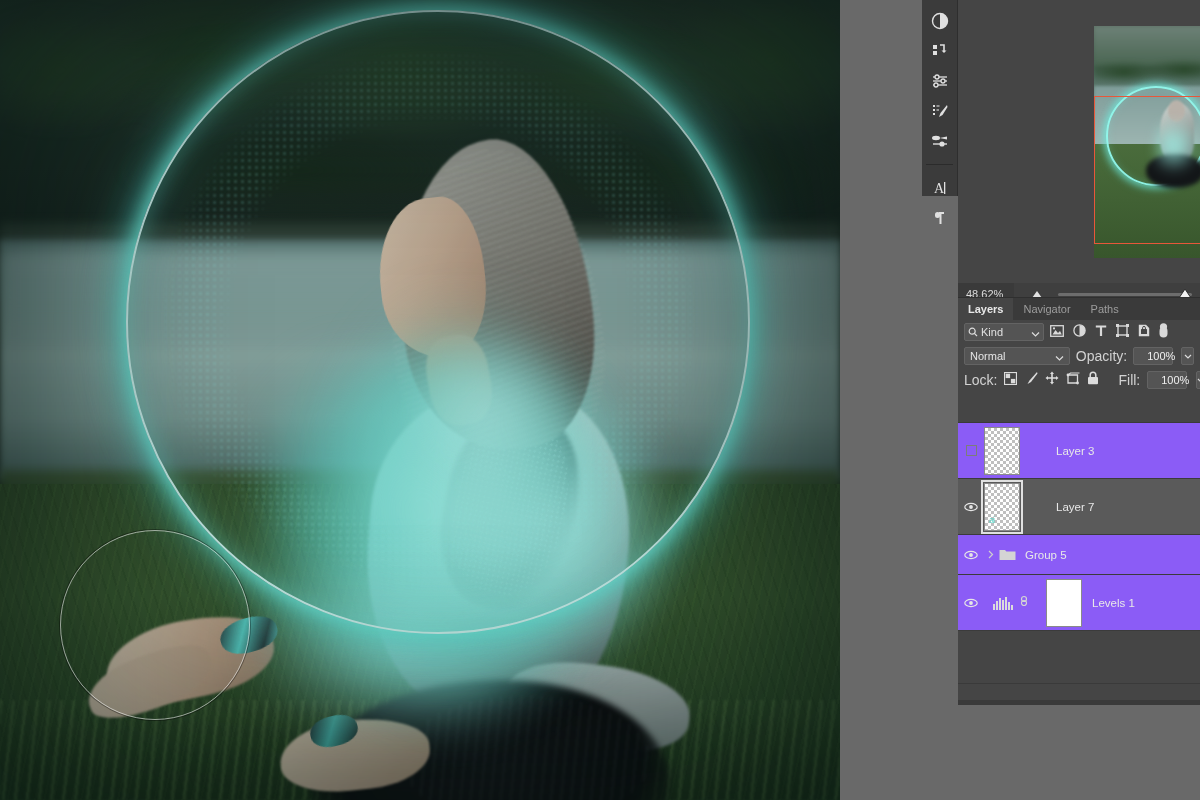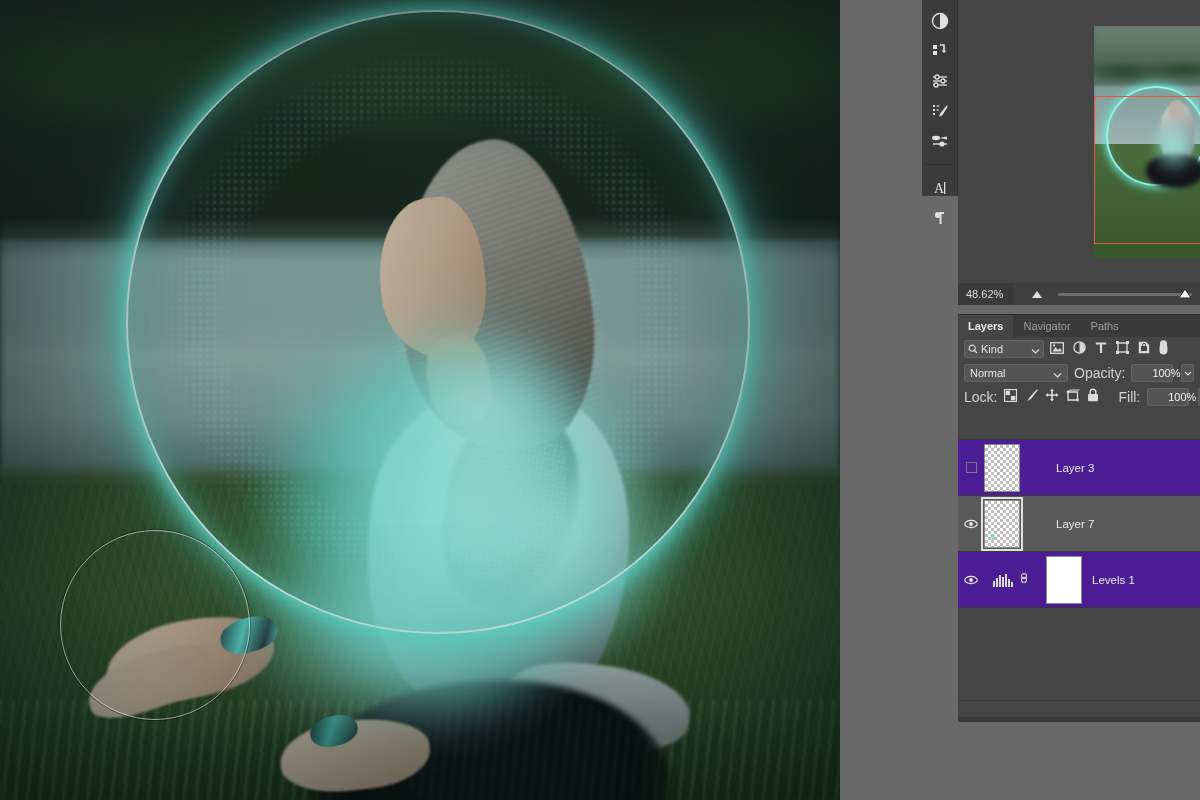--- a/index.html
+++ b/index.html
@@ -167,52 +167,52 @@
   .nav-footer { position:absolute; left:0; bottom:0; width:242px; height:22px; background:#3f3f3f;
                 display:flex; align-items:center; }
   .nav-zoom { width:56px; padding-left:8px; font-size:11px; color:#dcdcdc; background:#3a3a3a;
               height:22px; display:flex; align-items:center; }
   .nav-slider-area { flex:1; height:22px; position:relative; display:flex; align-items:center; }
   .nav-track { position:absolute; left:44px; right:8px; height:3px; background:#6d6d6d; border-radius:2px; }
   .nav-mtn-sm { position:absolute; left:16px; }
   .nav-handle { position:absolute; right:6px; }
 
   
-  #layers-panel { position:absolute; left:958px; top:314px; width:242px; height:408px; background:#454545;
+  #layers-panel { position:absolute; left:958px; top:297px; width:242px; height:408px; background:#454545;
                   border-top:1px solid #2f2f2f; }
   .lay-tabbar { height:22px; background:#3a3a3a; display:flex; align-items:flex-end; }
   .lay-tab { height:22px; padding:0 10px; display:flex; align-items:center; font-size:11px; color:#9d9d9d; }
   .lay-tab.active { background:#454545; color:#e9e9e9; font-weight:bold; }
   .lay-tabrest { flex:1; height:21px; }
 
   .filter-row { height:24px; display:flex; align-items:center; padding:0 6px; gap:2px; }
   .kind-select { width:80px; height:18px; background:#545454; border:1px solid #636363; border-radius:2px;
                  display:flex; align-items:center; gap:3px; padding:0 3px; }
   .kind-label { font-size:11px; color:#e0e0e0; }
   .kind-caret { margin-left:auto; }
   .filter-icons { display:flex; align-items:center; gap:9px; margin-left:4px; }
 
   .blend-row { height:24px; display:flex; align-items:center; padding:0 6px; gap:6px; }
   .blend-select { width:116px; height:18px; background:#545454; border:1px solid #636363; border-radius:2px;
                   display:flex; align-items:center; padding:0 5px; }
   .blend-label { font-size:11px; color:#e4e4e4; }
   .small-lbl { font-size:14px; color:#d2d2d2; }
   .num-box { height:18px; background:#545454; border:1px solid #636363; border-radius:2px;
-             display:flex; align-items:center; padding:0 20px;text-align:right; }
+             display:flex; align-items:center; padding:0 13px;text-align:right; }
   .num-val { font-size:11px; color:#efefef; }
   .caret-box { width:14px; height:18px; background:#545454; border:1px solid #636363; border-radius:2px;
                display:flex; align-items:center; justify-content:center; margin-left:2px; }
 
   .lock-row { height:24px; display:flex; align-items:center; padding:0 6px; gap:7px; }
 
   
   .layer-list { position:absolute; left:0; top:124px; width:242px; height:262px; overflow:hidden;
                 border-top:1px solid #3a3a3a; }
   .layer-row { position:relative; height:56px; display:flex; align-items:center;
-               border-bottom:1px solid #3b3b3b; background:#4c1d95; }
+               border-bottom:1px solid #3b3b3b; background:#8b5cf6; }
   .layer-row.selected { background:#5a5a5a; }
   .eye-cell { width:26px; display:flex; align-items:center; justify-content:center; }
   .eye-box  { width:11px; height:11px; border:1px solid #7c7c7c; }
   .thumb-cell { width:62px; display:flex; align-items:center; }
   .arrow-cell { width:13px; display:flex; align-items:center; justify-content:center; }
   .folder-cell { width:20px; display:flex; align-items:center; justify-content:center; }
   .link-cell { width:16px; display:flex; align-items:center; justify-content:center; }
   .lay-thumb { width:36px; height:48px; border:1px solid #8a8a8a; background:#fff; }
   .lay-thumb.sel { outline:2px solid #e0e0e0; outline-offset:1px; }
   .checker { background-image:
@@ -536,20 +536,39 @@
             </svg>
         </div>
         <div class="thumb-cell">
           <div class="lay-thumb checker sel">
             <span class="mark">ai</span>
           </div>
         </div>
         <span class="lay-name">Layer 7</span>
       </div>
 
+      <div class="layer-row" style="height:40px">
+        <div class="eye-cell">
+          <svg width="14" height="10" viewBox="0 0 14 10">
+              <ellipse cx="7" cy="5" rx="6.2" ry="3.6" fill="none" stroke="#e6e6e6" stroke-width="1.2"></ellipse>
+              <circle cx="7" cy="5" r="1.9" fill="#e6e6e6"></circle>
+            </svg>
+        </div>
+        <div class="arrow-cell">
+          <svg width="6" height="9" viewBox="0 0 6 9">
+              <path d="M1 1 L4.5 4.5 L1 8" fill="none" stroke="#cfcfcf" stroke-width="1.2"></path>
+            </svg>
+        </div>
+        <div class="folder-cell">
+          <svg width="17" height="13" viewBox="0 0 17 13">
+              <path d="M0.5 2 H6 L7.4 3.6 H16.5 V12 H0.5 Z" fill="#d4d4d4"></path>
+            </svg>
+        </div>
+        <span class="lay-name" style="padding-left:8px">Group 5</span>
+      </div>
 
 
       <div class="layer-row">
         <div class="eye-cell">
           <svg width="14" height="10" viewBox="0 0 14 10">
               <ellipse cx="7" cy="5" rx="6.2" ry="3.6" fill="none" stroke="#e6e6e6" stroke-width="1.2"></ellipse>
               <circle cx="7" cy="5" r="1.9" fill="#e6e6e6"></circle>
             </svg>
         </div>
         <div class="levels-cell">

